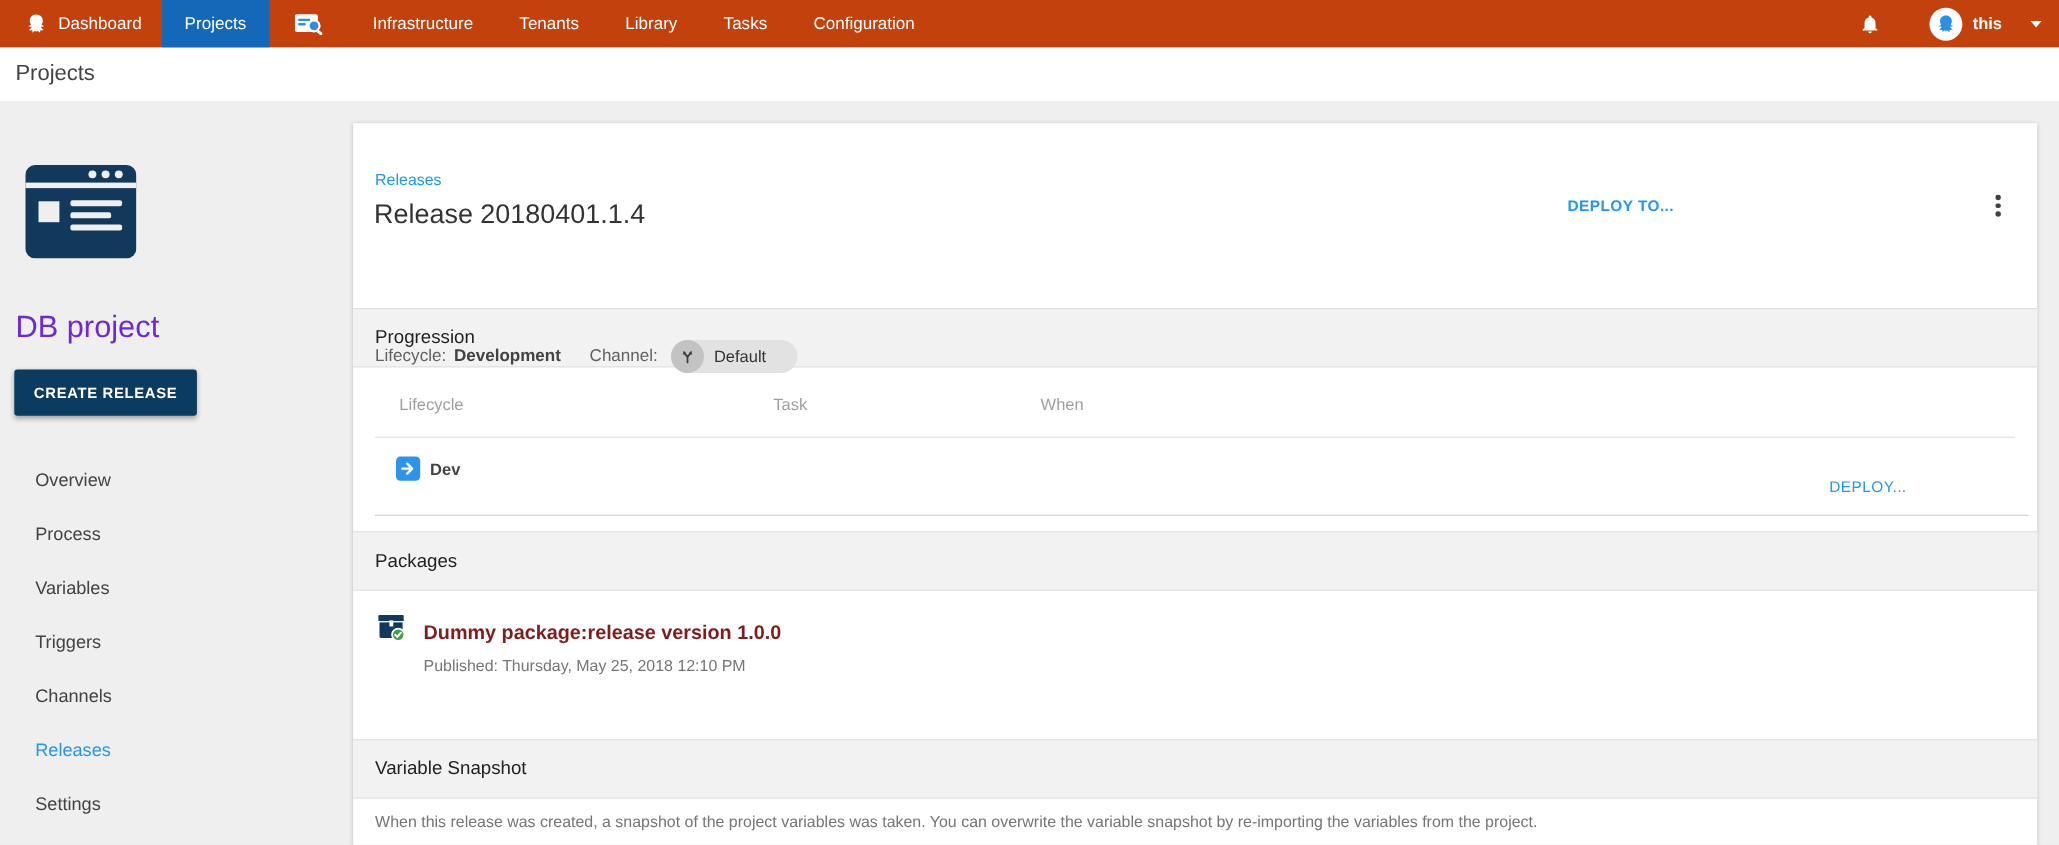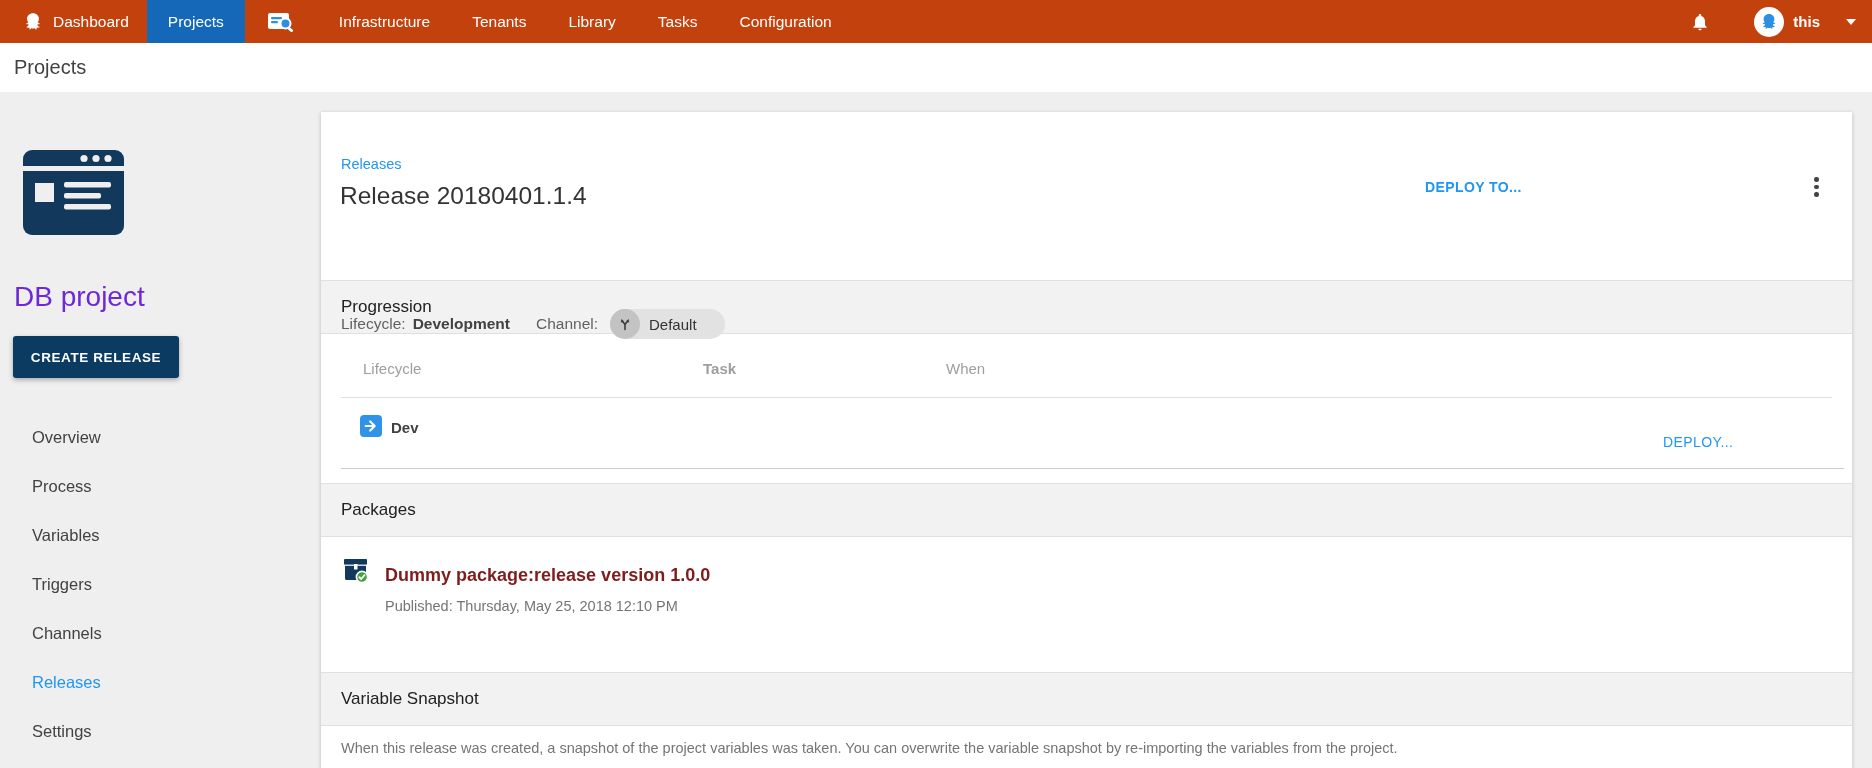--- a/index.html
+++ b/index.html
@@ -41,21 +41,21 @@
 
   .sec-head { left:0; width:100%; height:54px; background:#f2f2f2; border-top:1px solid #e0e0e0; border-bottom:1px solid #e0e0e0; display:flex; align-items:center; padding-left:20px; font-size:17px; color:#212121; }
   .head-prog { top:133px;margin-top:35px; } .head-pkg { top:371px; } .head-var { top:560px; }
 
   .lifecycle-row { left:20px; top:197px; display:flex; align-items:center; font-size:15.5px; color:#616161; }
   .lc-value { font-weight:700; color:#424242; margin:0 26px 0 7px; }
   .chip { height:30px; border-radius:15px; background:#e2e2e2; display:flex; align-items:center; color:#333; font-size:15px; padding-right:28px; margin-left:12px; }
   .chip-circle { width:30px; height:30px; border-radius:50%; background:#c3c3c3; display:flex; align-items:center; justify-content:center; margin-right:9px; }
 
   .th { top:248px; font-size:15px; color:#9e9e9e; }
-  .th-lifecycle { left:42px; } .th-task { left:382px;font-weight:bold; } .th-when { left:625px; }
+  .th-lifecycle { left:42px; } .th-task { left:382px; } .th-when { left:625px; }
   .th-border { left:20px; top:285px; width:1491px; height:1px; background:#e0e0e0; }
   .dev-icon { left:39px; top:303px; width:22px; height:22px; background:#2f93e8; border-radius:4px; display:flex; align-items:center; justify-content:center; }
   .dev-label { left:70px; top:307px; font-weight:700; font-size:15px; color:#424242; }
   .row-deploy { left:1342px; top:322px; font-size:14px; font-weight:400; color:#2196f3; letter-spacing:.4px; cursor:pointer;text-align:center; }
   .row-border { left:20px; top:356px; width:1503px; height:1px; background:#ccc; }
 
   .pkg-icon { left:21px; top:444px; }
   .pkg-name { left:64px; top:453px; font-size:18px; font-weight:700; color:#7f1d1d; }
   .pkg-published { left:64px; top:486px; font-size:14.5px; color:#757575; }
   .pkg-note { left:53px; top:504px; border:3px solid #e31b1c; padding:5px 12px 6px; font-size:14.5px; color:#757575; white-space:nowrap; }

